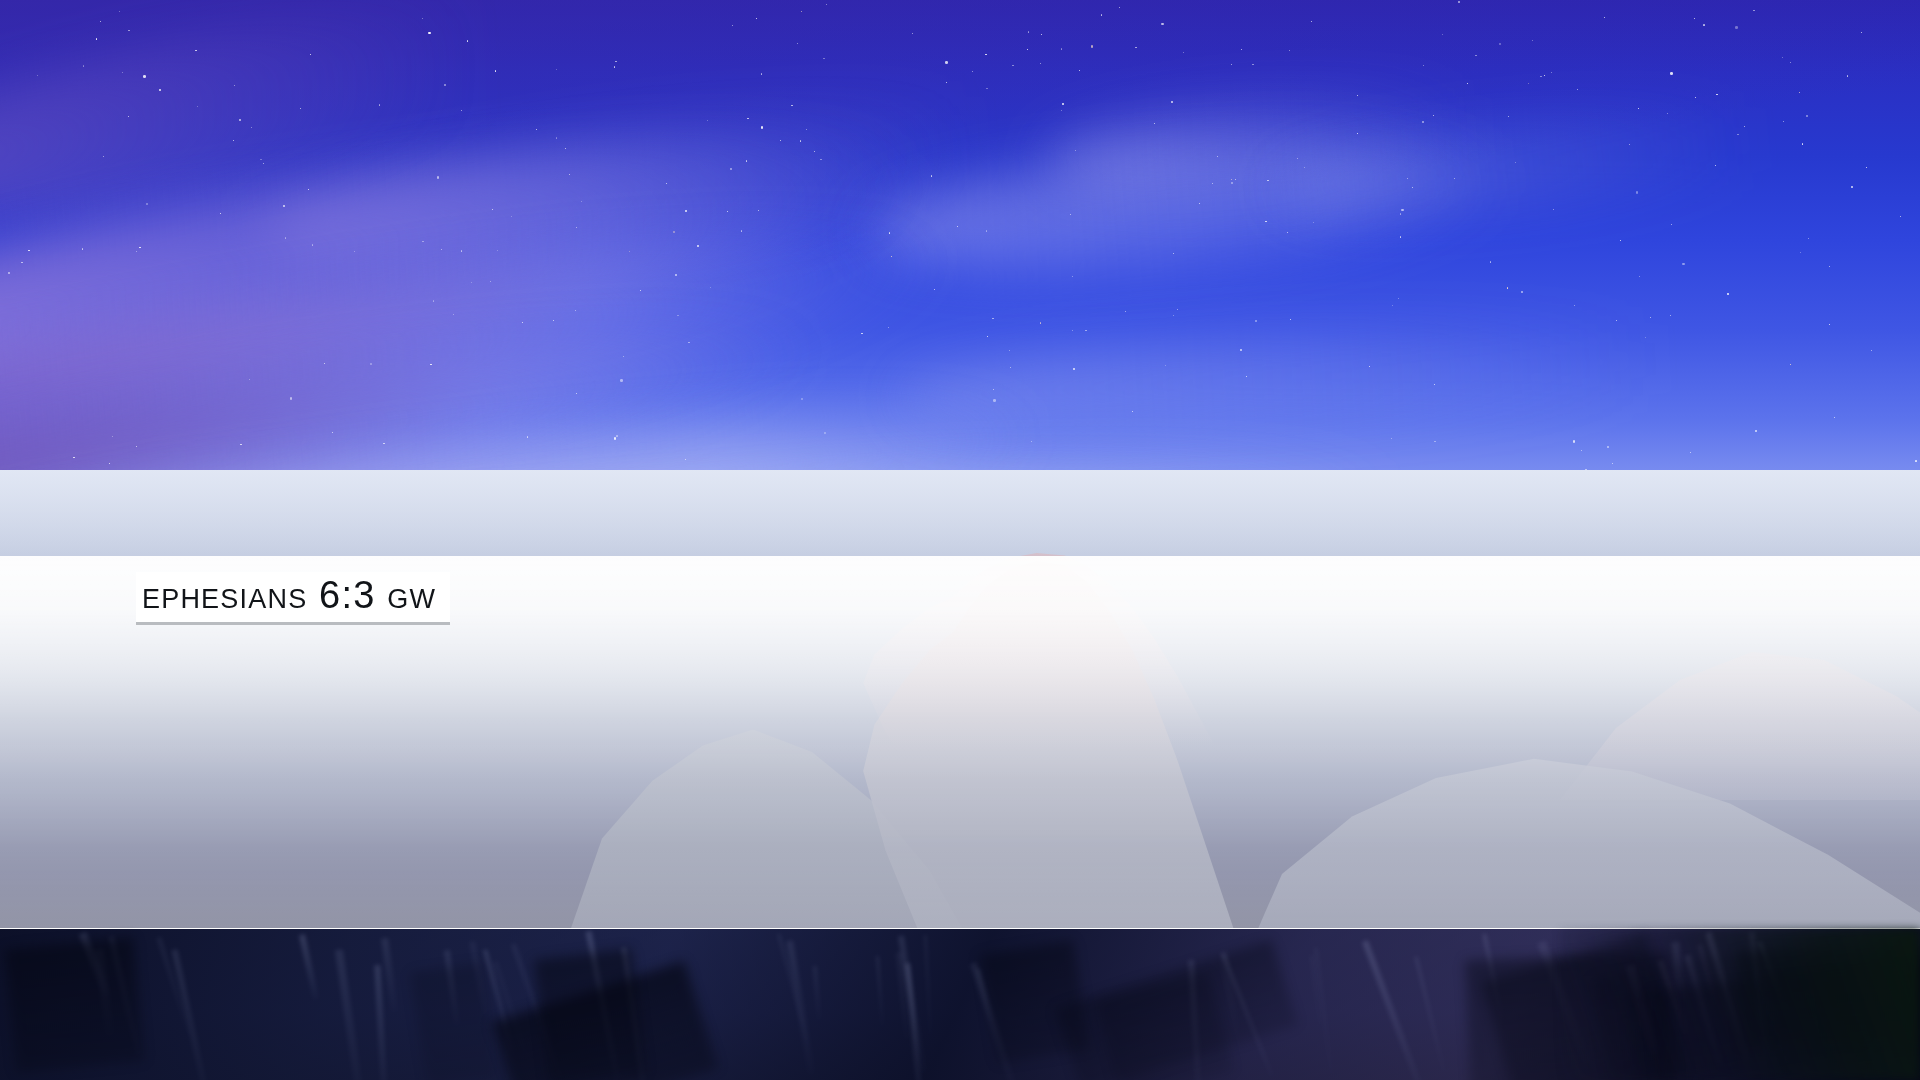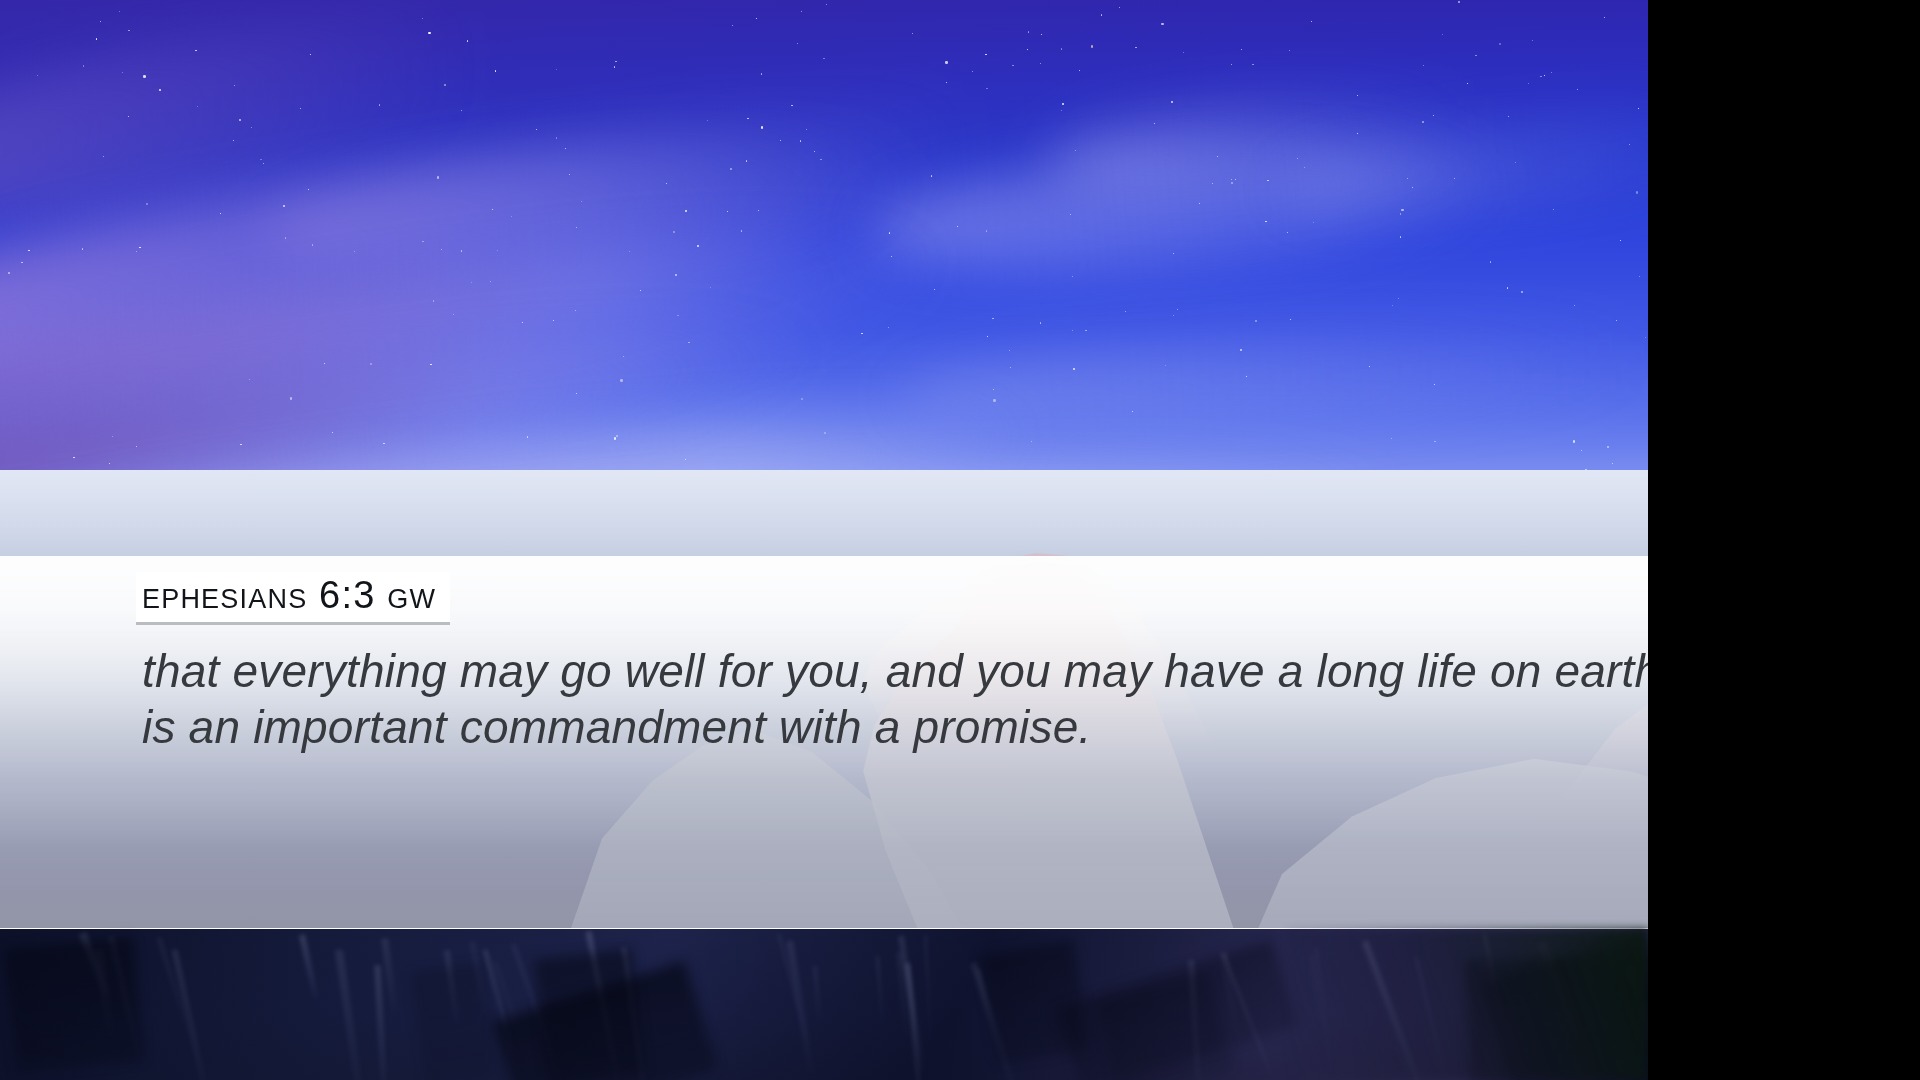--- a/index.html
+++ b/index.html
@@ -8,21 +8,21 @@
     padding: 0;
     width: 1920px;
     height: 1080px;
     overflow: hidden;
     background: #000;
     font-family: "Liberation Sans", sans-serif;
   }
 
   #wallpaper {
     position: relative;
-    width: 1648px;
+    width: 1920px;
     height: 1080px;
     overflow: hidden;
   }
 
   
   .sky {
     position: absolute;
     left: 0; top: 0;
     width: 1920px;
     height: 600px;
@@ -578,21 +578,20 @@
   <div class="haze haze1"></div>
   <div class="ridge-far-r"></div>
   <div class="ridge-l"></div>
   <div class="ridge-r"></div>
   <div class="halfdome"></div>
   <div class="halfdome-glow"></div>
 
   <div id="verse-panel">
     <div class="verse-inner">
       <div id="verse-reference">Ephesians 6:3 GW</div>
-      <div id="verse-text">that everything may go well for you, and you may have a long life on earth.” This is an important commandment with a promise.</div>
     </div>
   </div>
 
   <div class="foreground" id="foreground">
       <div class="fg-streak" style="left: 188px; top: 19px; width: 6px; height: 155px; opacity: 0.35; transform: rotate(-12.3deg);"></div>
       <div class="fg-streak" style="left: 378px; top: 36px; width: 6px; height: 136px; opacity: 0.48; transform: rotate(-3.1deg);"></div>
       <div class="fg-streak" style="left: 508px; top: 30px; width: 6px; height: 102px; opacity: 0.11; transform: rotate(-18.5deg);"></div>
       <div class="fg-streak" style="left: 792px; top: 3px; width: 3px; height: 116px; opacity: 0.25; transform: rotate(-14.8deg);"></div>
       <div class="fg-streak" style="left: 991px; top: 31px; width: 7px; height: 138px; opacity: 0.28; transform: rotate(-17.9deg);"></div>
       <div class="fg-streak" style="left: 1662px; top: 30px; width: 2px; height: 152px; opacity: 0.1; transform: rotate(-13.6deg);"></div>

